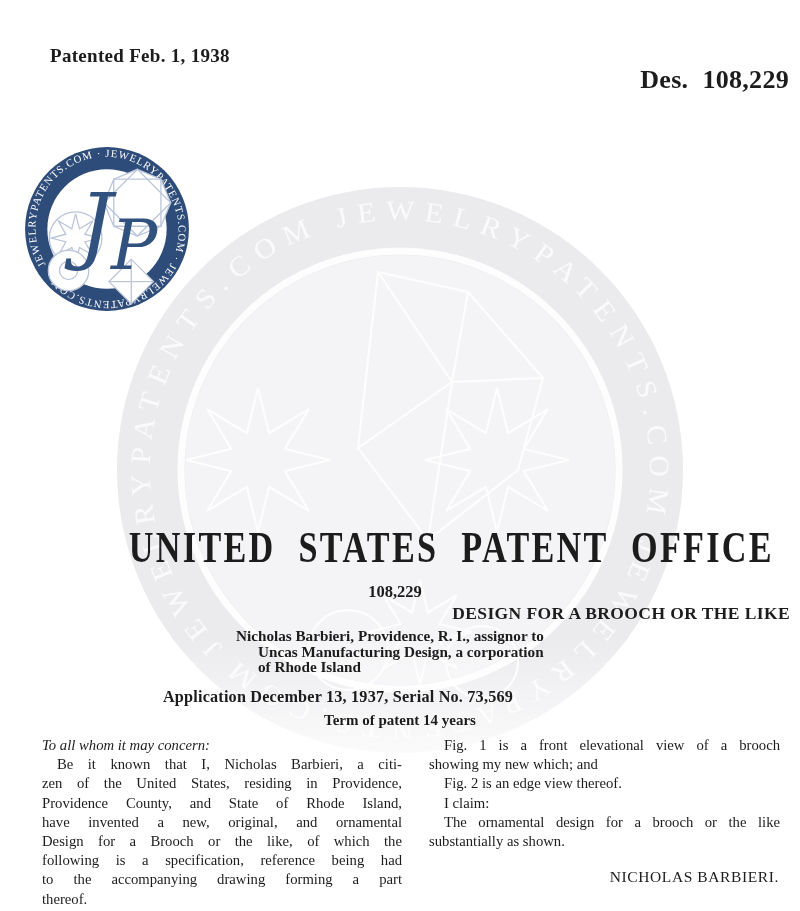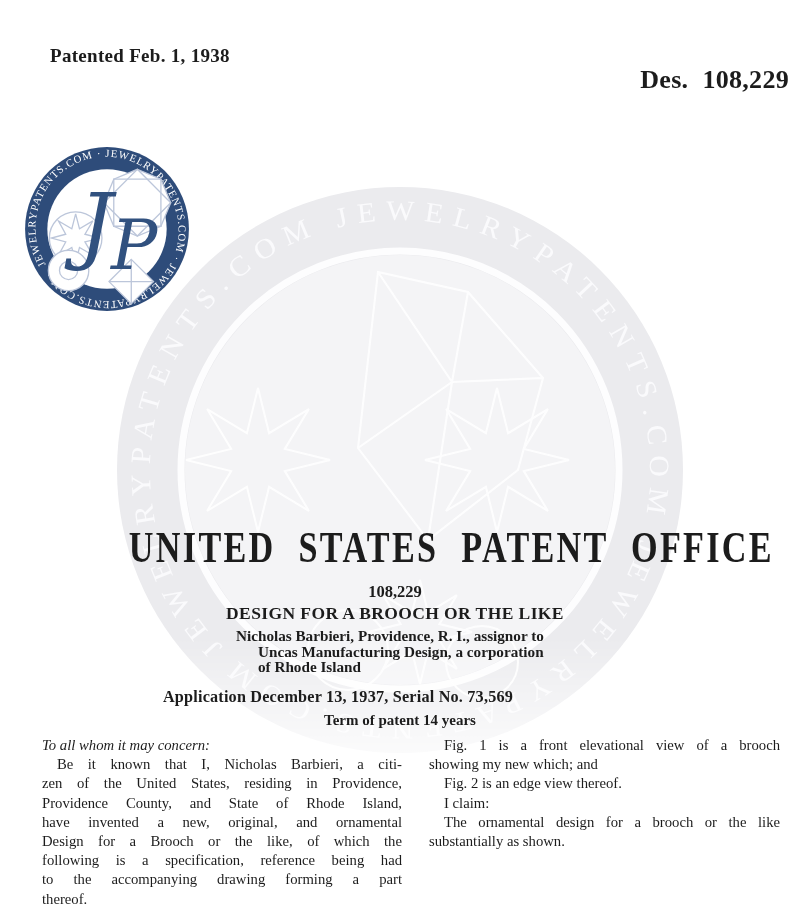--- a/index.html
+++ b/index.html
@@ -11,21 +11,21 @@
 
   .hdr-left{position:absolute;left:50px;top:45px;font-size:19px;font-weight:bold;letter-spacing:.3px;}
   .hdr-right{position:absolute;right:11px;top:41px;font-size:26px;font-weight:bold;letter-spacing:.3px;margin-top:24px;}
   .hdr-right .gap{display:inline-block;width:14px;}
 
   .office-title{position:absolute;left:0;top:521px;width:800px;text-align:center;padding-left:27px;}
   .office-title span{display:inline-block;font-size:45px;font-weight:bold;letter-spacing:3px;
         word-spacing:16px;transform:scaleX(.76);transform-origin:50% 50%;white-space:nowrap;}
 
   .pat-no{position:absolute;left:0;top:582px;width:790px;text-align:center;font-size:16.5px;font-weight:bold;}
-  .design-title{position:absolute;left:0;top:603px;width:790px;text-align:center;
+  .design-title{position:absolute;left:0;top:603px;width:790px;text-align:right;
         font-size:17.5px;font-weight:bold;letter-spacing:.4px;}
 
   .assignor{position:absolute;left:236px;top:628px;font-size:15.2px;font-weight:bold;}
   .assignor .ln{height:15.6px;line-height:15.6px;}
   .assignor .hang{padding-left:22px;}
 
   .app-line{position:absolute;left:0;top:688px;width:676px;text-align:center;
         font-size:16.2px;font-weight:bold;letter-spacing:.2px;}
   .term-line{position:absolute;left:0;top:712px;width:800px;text-align:center;
         font-size:15px;font-weight:bold;}
@@ -152,16 +152,17 @@
 
     <div class="col col-right">
       <div>
           <div class="ln ind j">Fig. 1 is a front elevational view of a brooch</div>
           <div class="ln">showing my new which; and</div>
           <div class="ln ind">Fig. 2 is an edge view thereof.</div>
           <div class="ln ind">I claim:</div>
           <div class="ln ind j">The ornamental design for a brooch or the like</div>
           <div class="ln">substantially as shown.</div>
         </div>
+      <div class="signature">NICHOLAS BARBIERI.</div>
     </div>
 
   </div>
 </div>
 
 </body></html>

